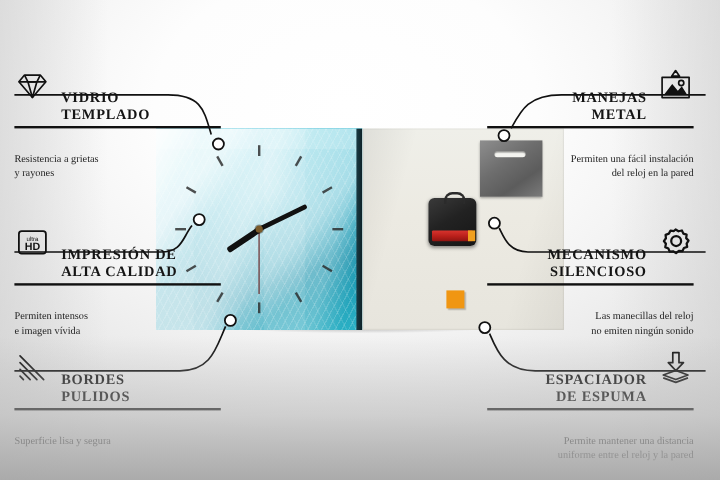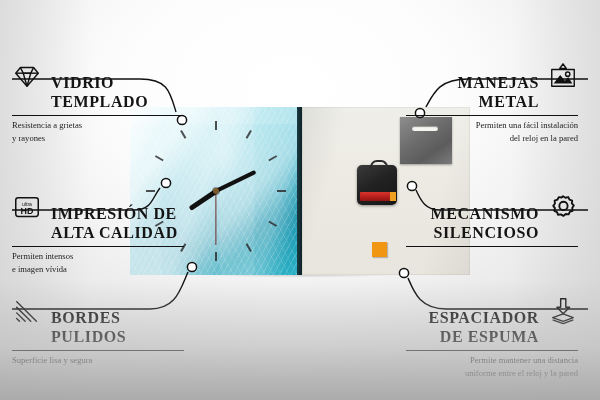--- a/index.html
+++ b/index.html
@@ -255,40 +255,40 @@
   .feat-icon {
     flex: 0 0 auto;
     width: 30px;
     height: 30px;
     color: #111;
   }
   .feat-icon svg { display: block; width: 30px; height: 30px; }
 
   .feat-title {
     font-family: "Liberation Serif", serif;
-    font-size: 16px;
+    font-size: 12px;
     font-weight: bold;
     letter-spacing: 0.6px;
     line-height: 1.18;
     color: #141414;
     text-transform: uppercase;
     white-space: pre-line;
     margin-top: 34px;
   }
   .feat-rule {
     height: 1.4px;
     background: #111;
     margin-top: 3px;
   }
   .feat-desc {
     font-family: "Liberation Serif", serif;
     font-size: 8.6px;
     line-height: 1.45;
     color: #1d1d1d;
-    margin-top: 3px;
+    margin-top: 19px;
     white-space: pre-line;
   }
 
   
   #connectors {
     position: absolute;
     left: 0; top: 0;
     width: 600px;
     height: 400px;
     pointer-events: none;
@@ -454,20 +454,22 @@
             <g fill="none" stroke="currentColor" stroke-width="2" stroke-linejoin="round">
           <path d="M16 4.5 L18.6 6.1 L21.6 5.4 L22.9 8.2 L25.8 9.1 L25.4 12.2 L27.5 14.4 L25.8 17 L26.3 20 L23.4 21 L22 23.8 L18.9 23.5 L16.4 25.5 L13.8 23.9 L10.8 24.3 L9.6 21.5 L6.8 20.2 L7.4 17.2 L5.6 14.8 L7.4 12.3 L7.1 9.3 L10 8.2 L11.5 5.5 L14.5 5.9 Z"></path>
           <circle cx="16.5" cy="14.8" r="4.4"></circle>
         </g>
           </svg>
       </span>
       <div class="feat-title">MECANISMO
 SILENCIOSO</div>
     </div>
     <div class="feat-rule"></div>
+    <div class="feat-desc">Las manecillas del reloj
+no emiten ningún sonido</div>
   </div>
 
   <div class="feature right" style="top:275px;">
     <div class="feat-head">
       <span class="feat-icon">
         <svg viewBox="0 0 32 32">
             <g fill="none" stroke="currentColor" stroke-width="1.5" stroke-linejoin="round">
           <path d="M13.5 3 H19 V12 H23 L16.2 19 L9.5 12 H13.5 Z"></path>
           <path d="M16.2 19 L5 23 L16.2 27 L27 23 Z"></path>
           <path d="M5 25.5 L16.2 29.5 L27 25.5"></path>

